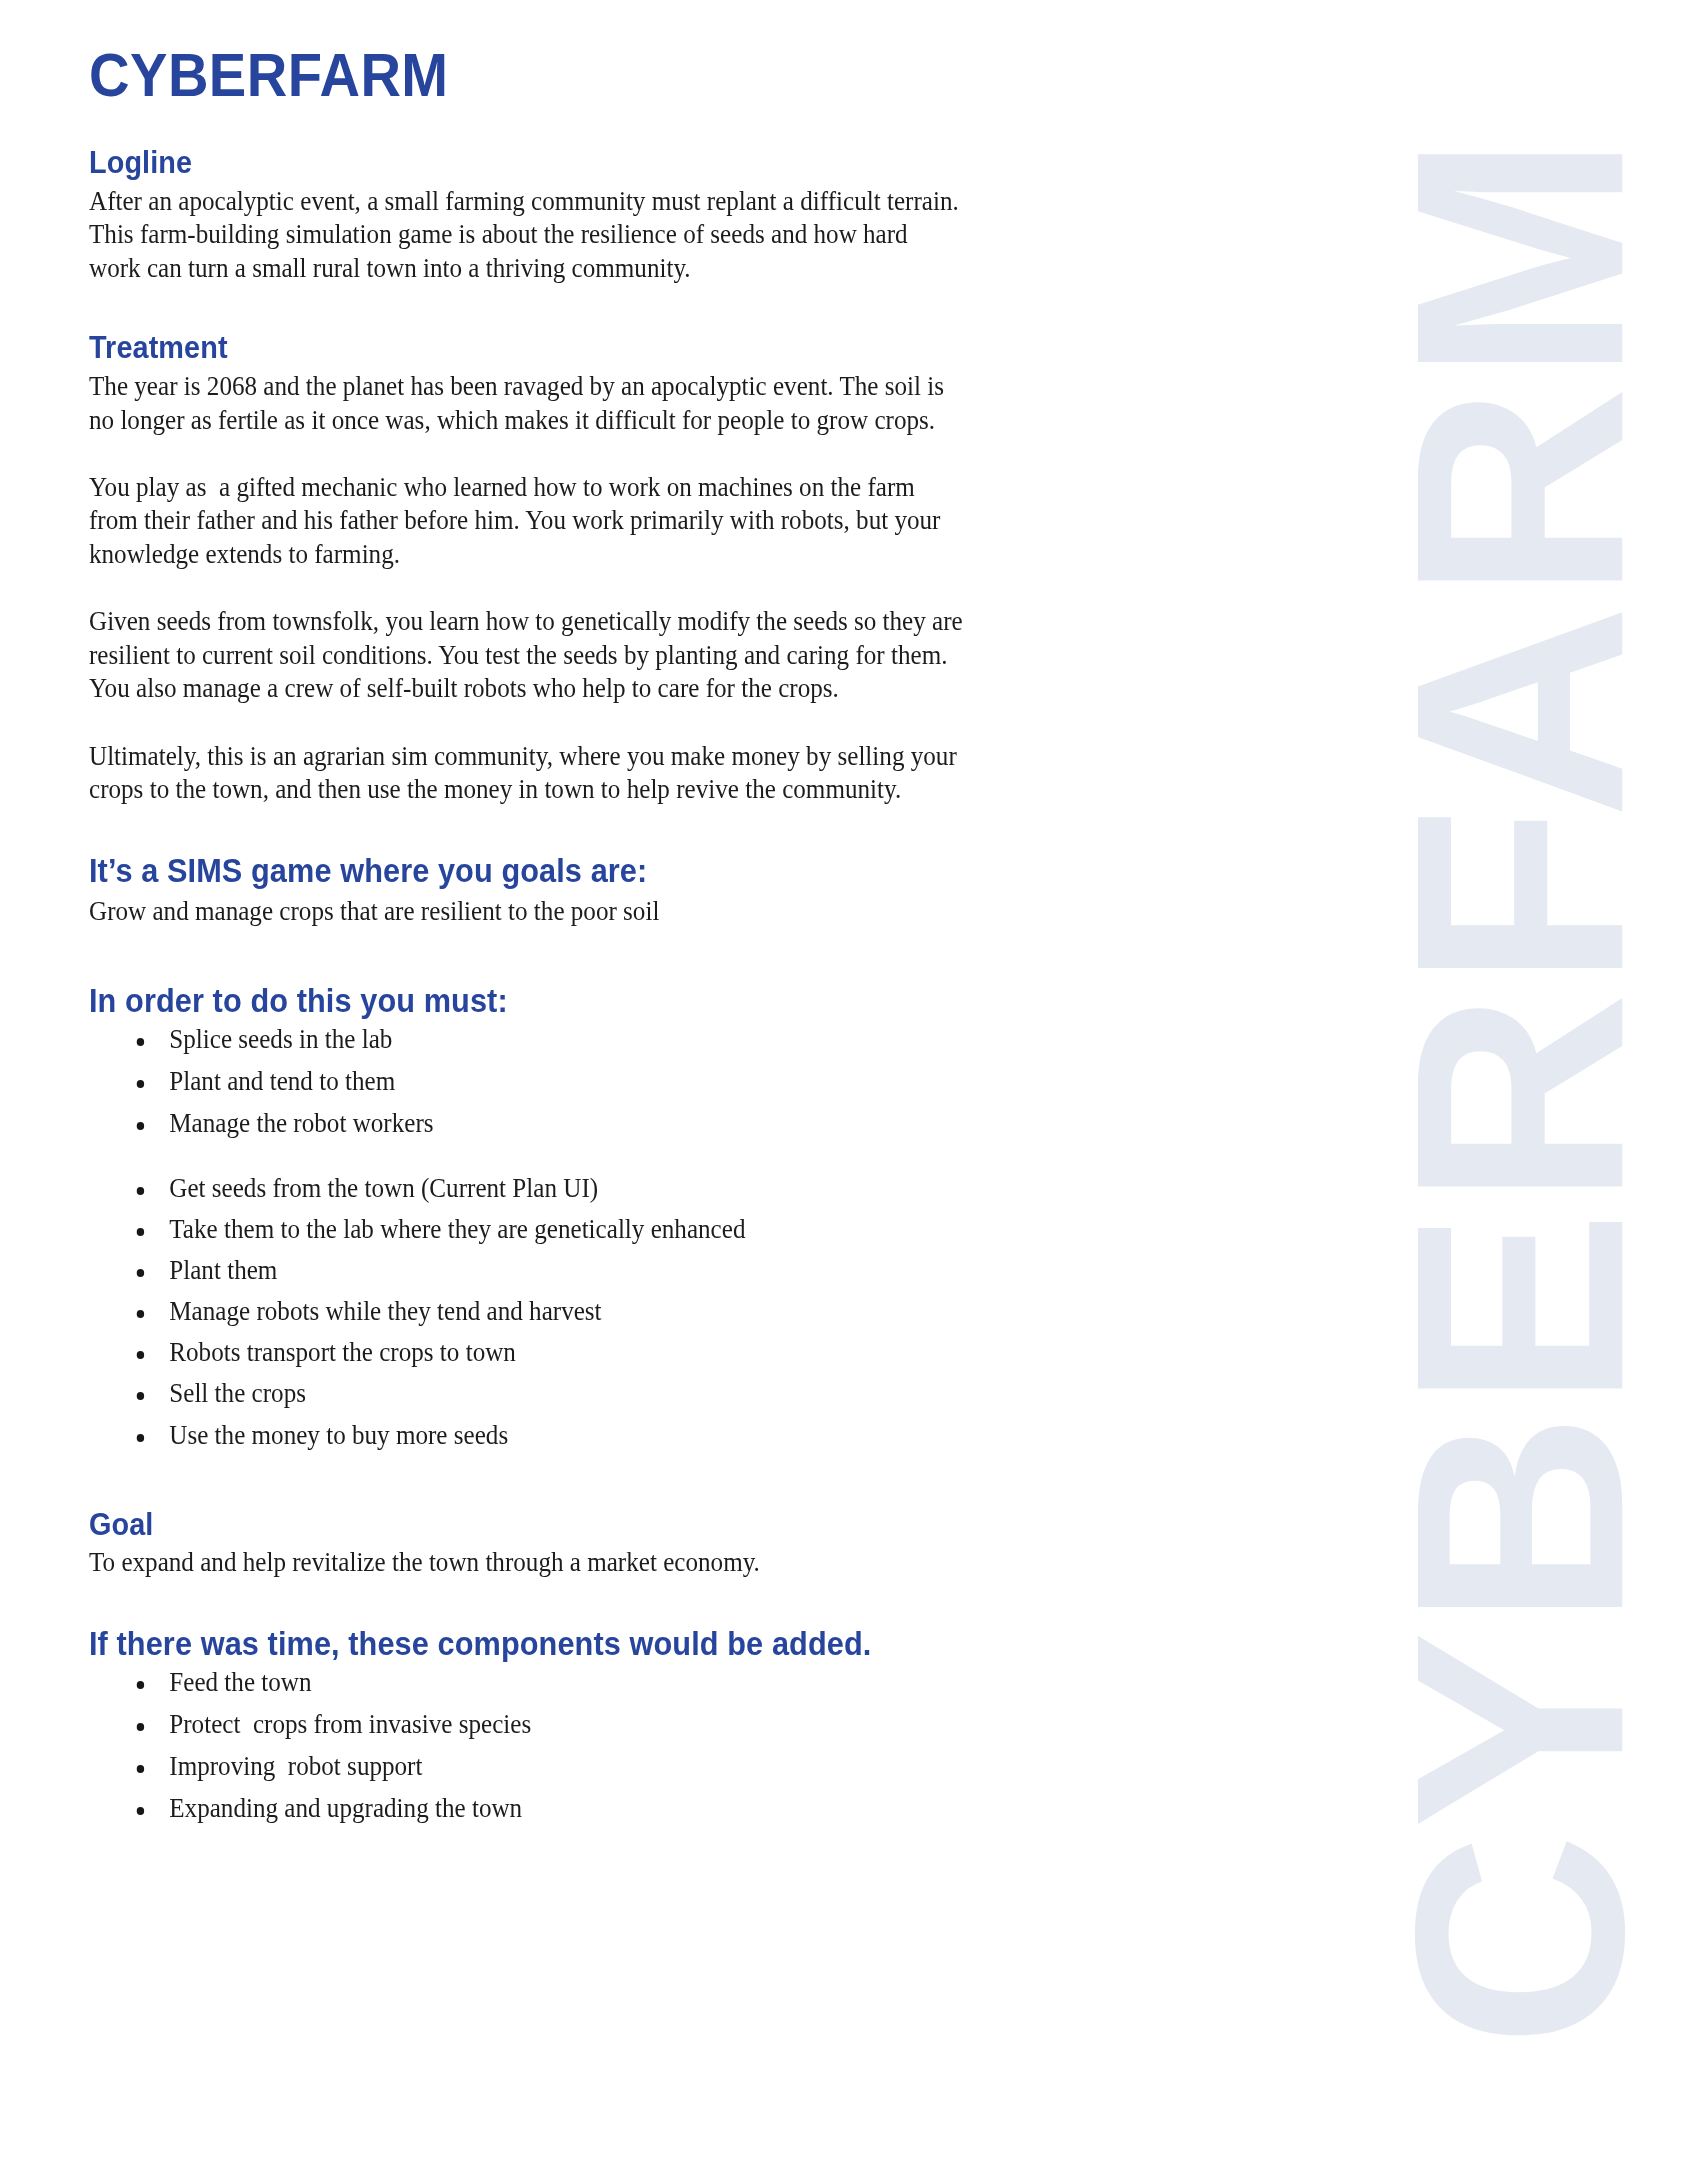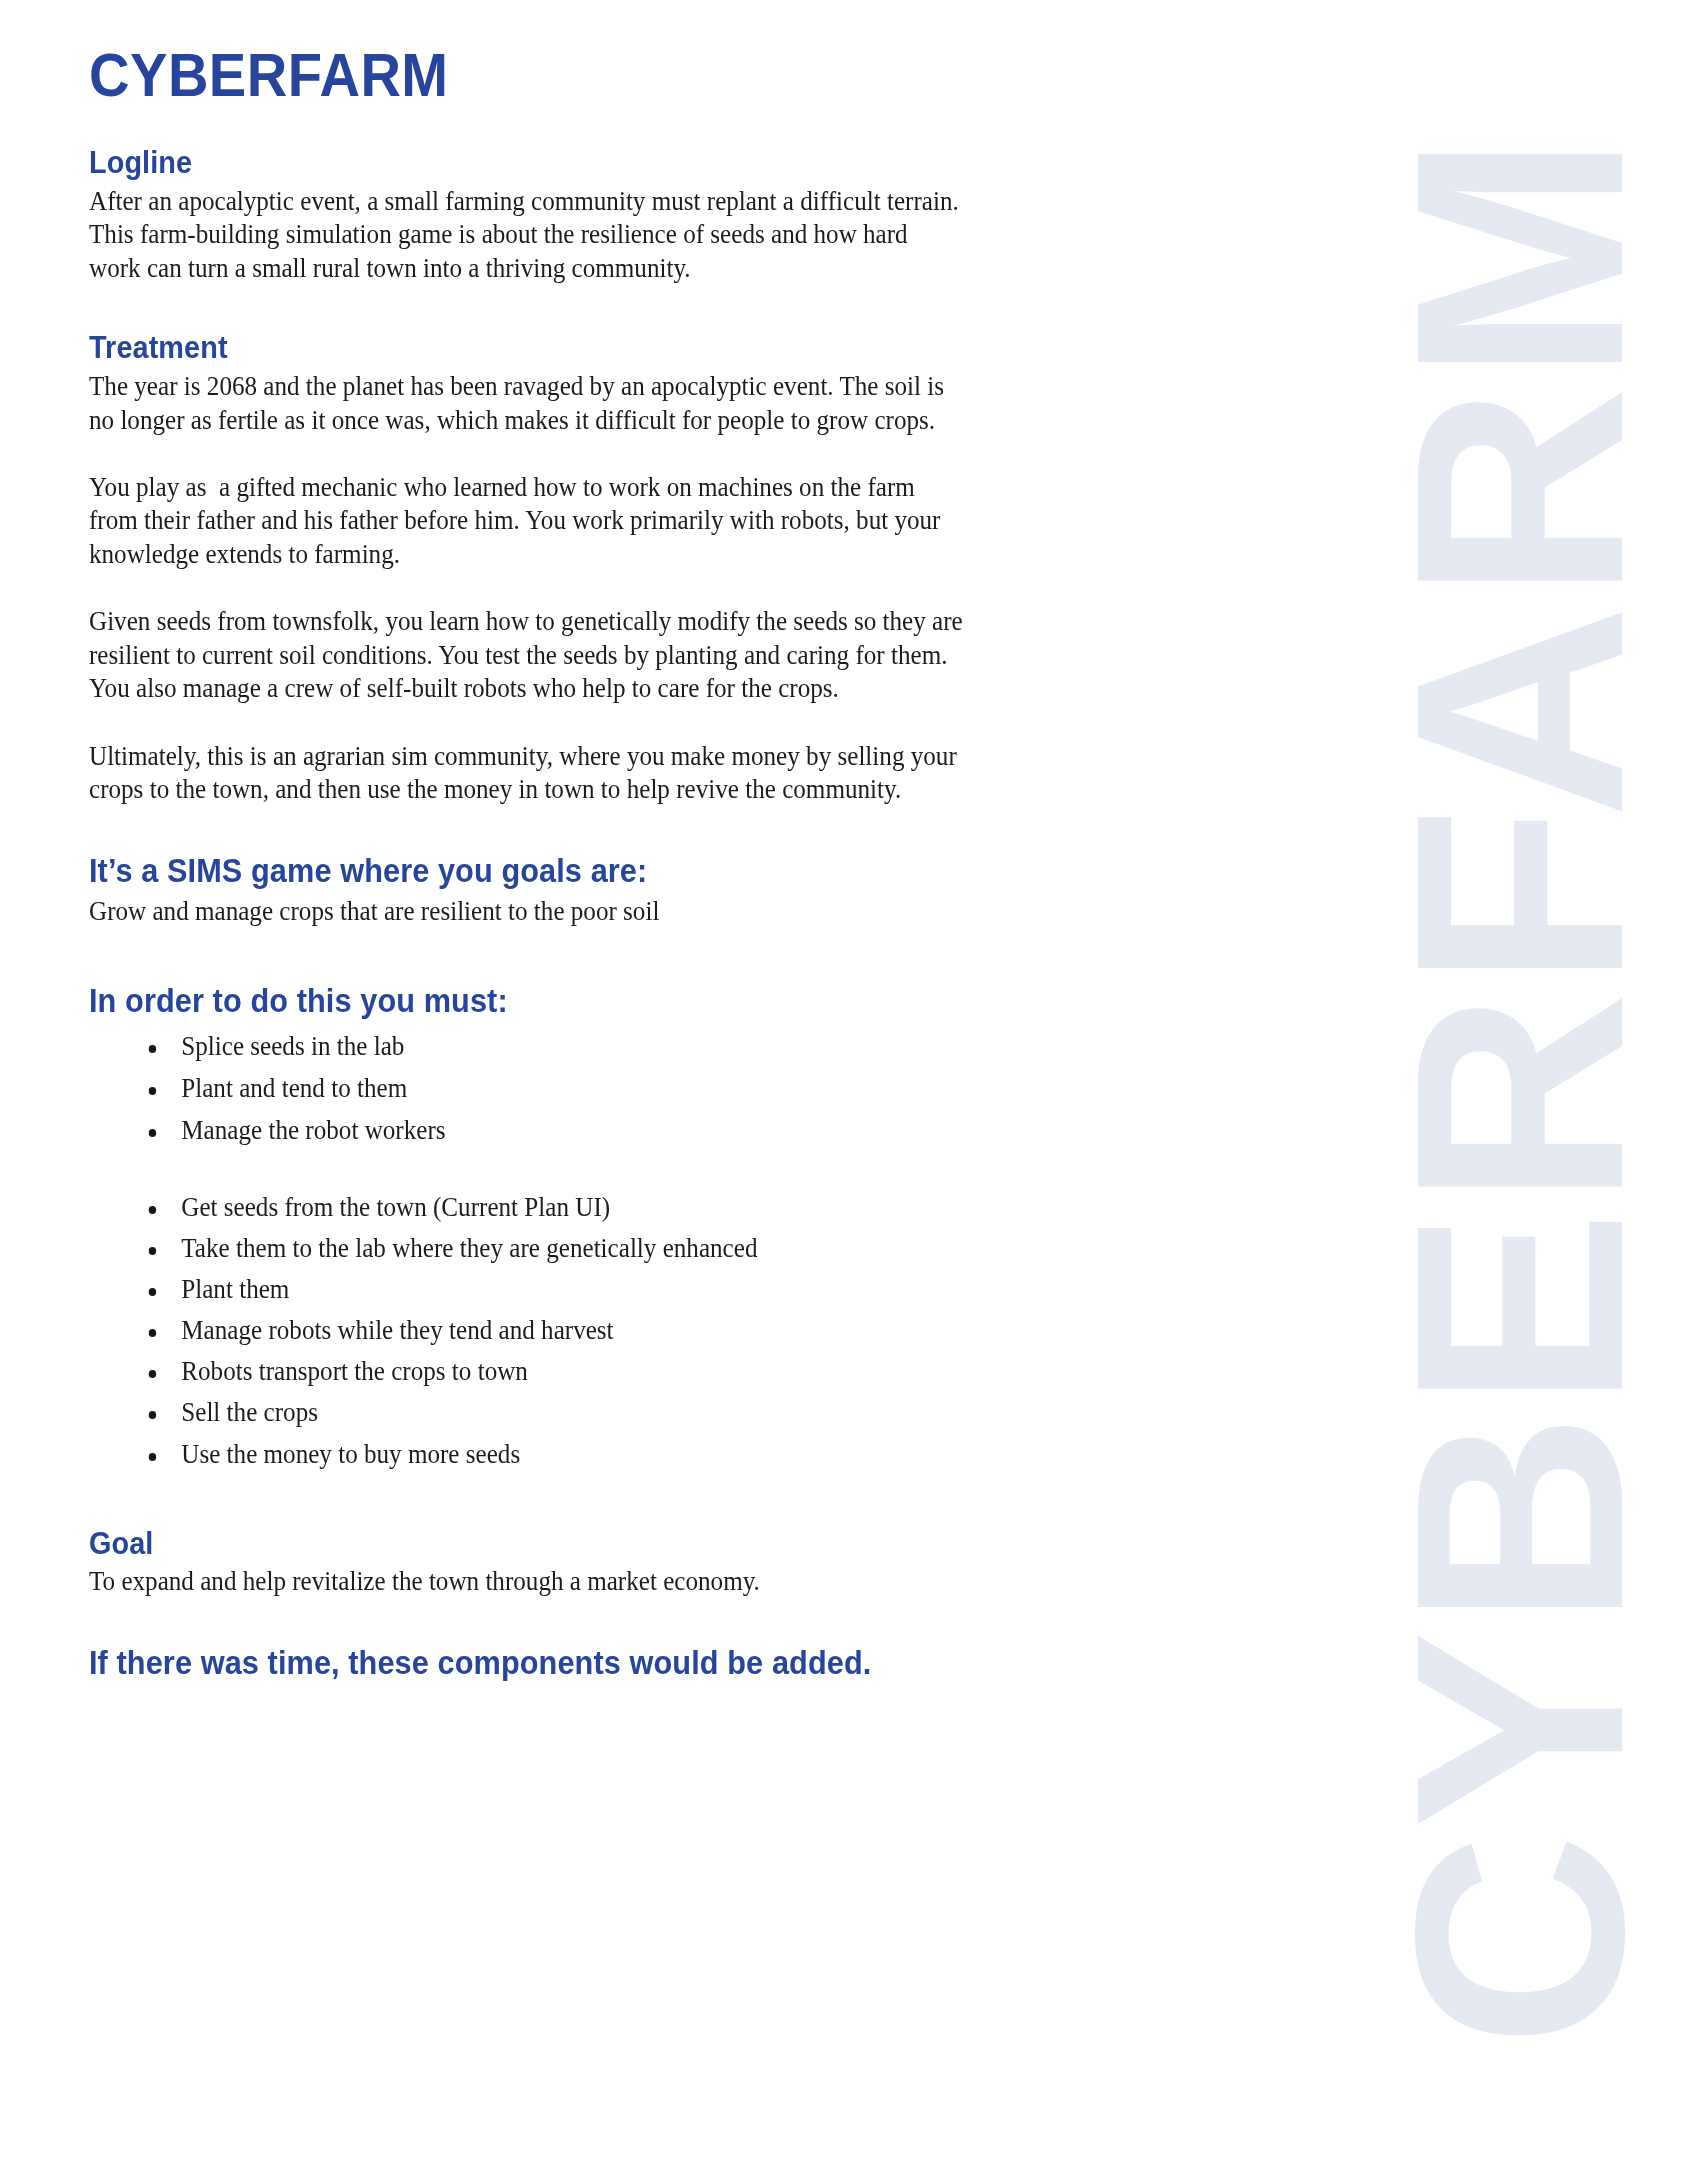--- a/index.html
+++ b/index.html
@@ -98,21 +98,21 @@
     white-space: pre-wrap;
   }
 
   .gap-sm { height: 22px; }
   .gap-md { height: 34px; }
   .gap-lg { height: 46px; }
   .gap-xl { height: 55px; }
 
   ul.bullets {
     list-style: none;
-    margin: 12px;
+    margin: 0;
     padding: 0 0 0 44px;
   }
   ul.bullets li {
     position: relative;
     font-family: "Liberation Serif", "DejaVu Serif", serif;
     font-size: 27px;
     line-height: 1.08;
     color: #1c1c1c;
     padding: 0 0 0 39px;
     margin: 0 0 13px 0;
@@ -194,16 +194,22 @@
 
     <div class="gap-lg"></div>
 
     <h2 class="section-head">Goal</h2>
     <p class="body">To expand and help revitalize the town through a market economy.</p>
 
     <div class="gap-lg"></div>
 
     <h2 class="section-head big">If there was time, these components would be added.</h2>
 
+    <ul class="bullets">
+        <li>Feed the town</li>
+        <li>Protect  crops from invasive species</li>
+        <li>Improving  robot support</li>
+        <li>Expanding and upgrading the town</li>
+      </ul>
 
   </div>
 </div>
 
 
 </body></html>

